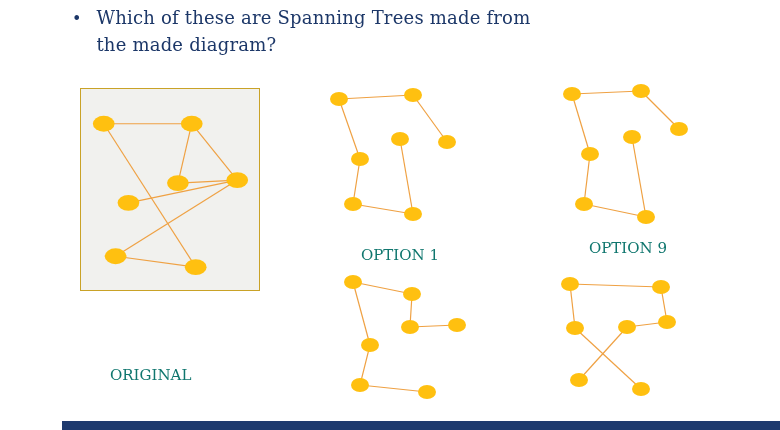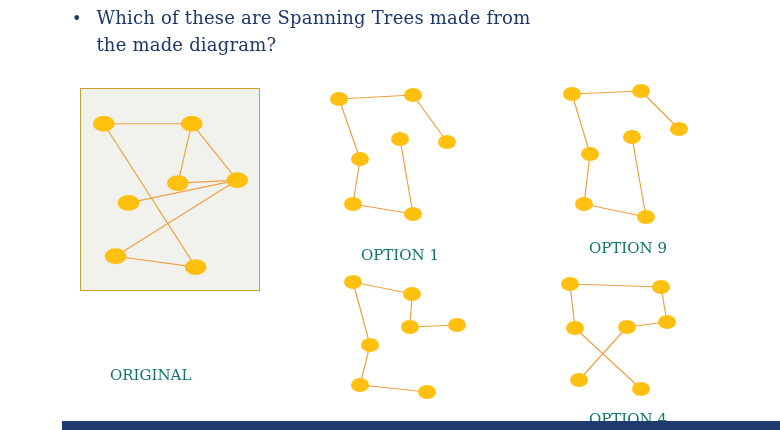--- a/index.html
+++ b/index.html
@@ -128,17 +128,16 @@
   <div class="caption" style="left:110px; top:347px;">
     <br>
     <span>ORIGINAL</span>
   </div>
 
   <div class="caption center" style="left:325px; top:246px; width:150px;">OPTION 1</div>
 
   <div class="caption center" style="left:553px; top:239px; width:150px;">OPTION 9</div>
 
 
-  <div class="caption center" style="left:553px; top:410px; width:150px;">OPTION 4</div>
 
   <div class="footer"></div>
 
 </div>
 
 </body></html>

